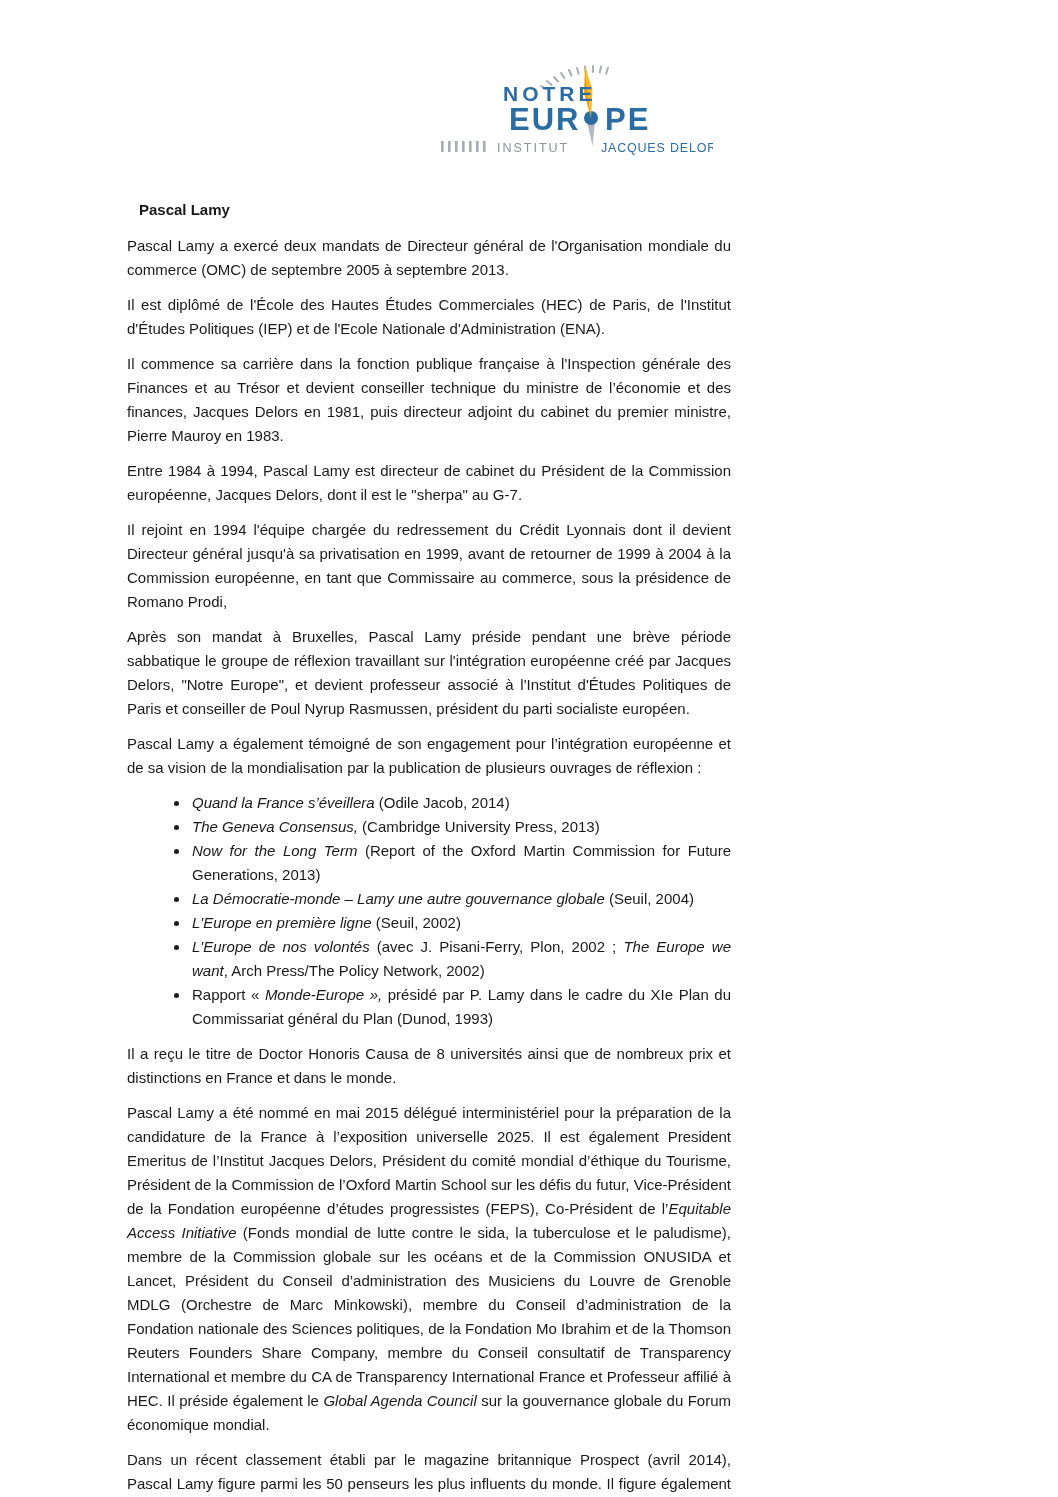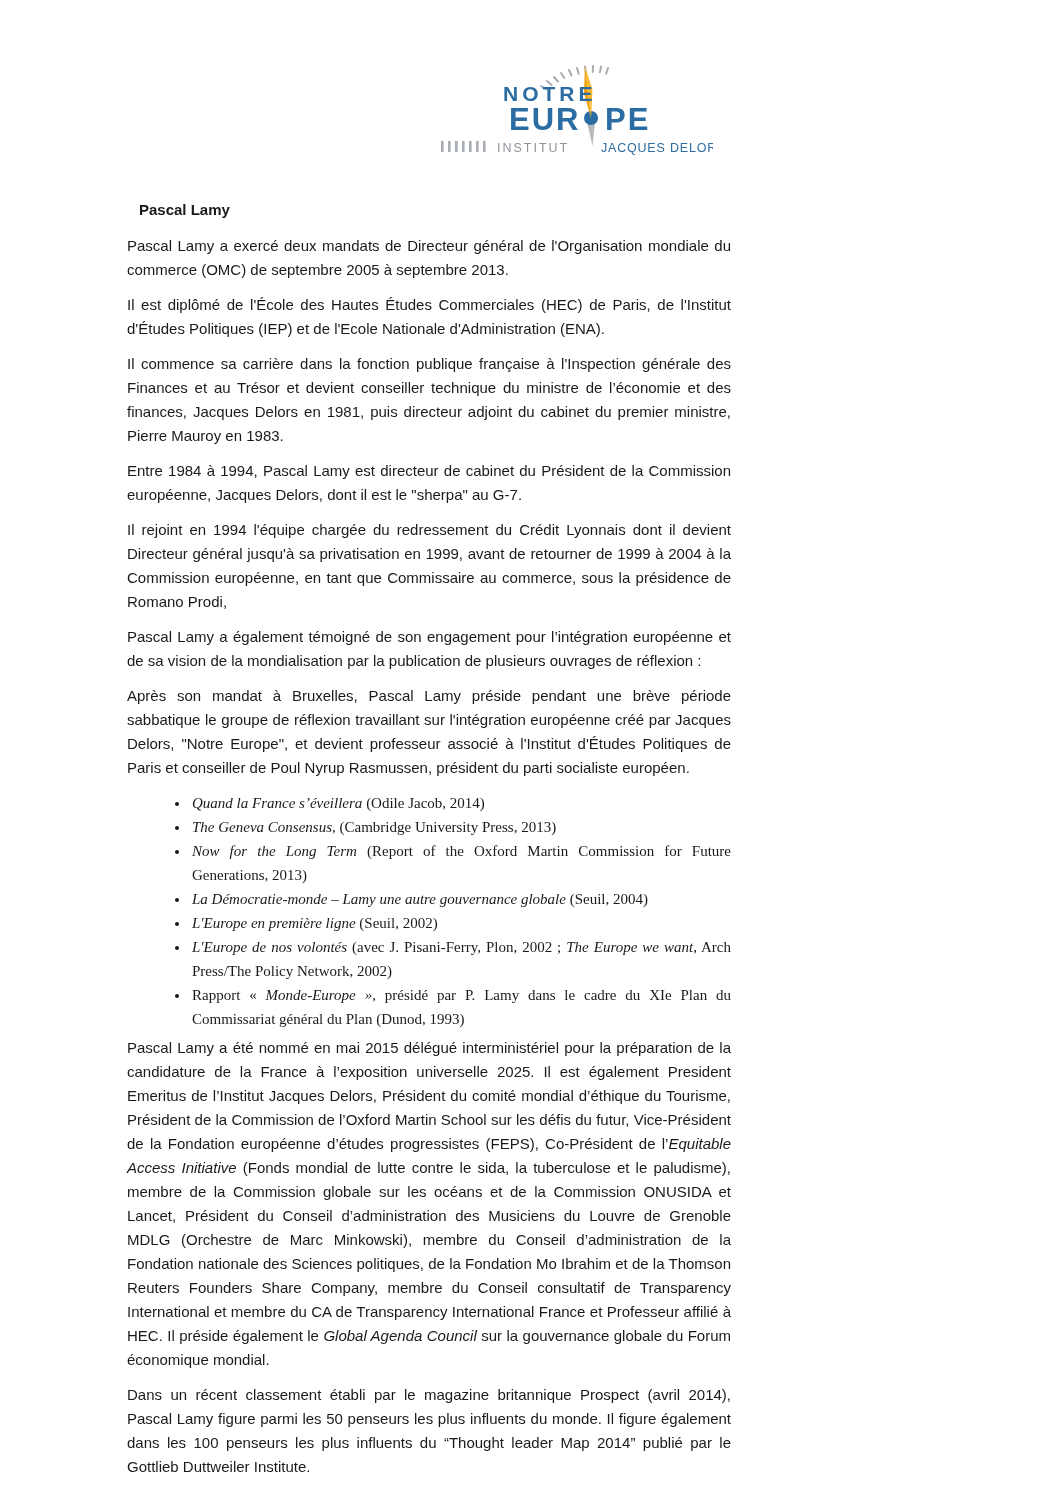--- a/index.html
+++ b/index.html
@@ -34,24 +34,23 @@
     font-size: 15px;
     font-weight: 400;
     margin: 0 0 22px 0;
     line-height: 24px;
   }
   .doc-body p {
     margin: 0 0 11px 0;
     text-align: justify;
   }
   ul.doc-list {
-    margin: 0 0 5px 0;
+    margin: 0 0 11px 0;
     padding: 0 0 0 63px;
     list-style: disc outside;
-    font-family: Liberation Serif, serif;
   }
   ul.doc-list li {
     text-align: justify;
     padding-left: 2px;
   }
   em { font-style: italic; }
 </style>
 </head>
 <body>
 
@@ -96,28 +95,29 @@
     <text x="160" y="89.5" style="font-size:12.5px; letter-spacing:0.8px;" fill="#2b6ca3">JACQUES DELORS</text>
   </svg>
 
   <div class="doc-body">
       <h1>Pascal Lamy</h1>
       <p>Pascal Lamy a exercé deux mandats de Directeur général de l'Organisation mondiale du commerce (OMC) de septembre 2005 à septembre 2013.</p>
       <p>Il est diplômé de l'École des Hautes Études Commerciales (HEC) de Paris, de l'Institut d'Études Politiques (IEP) et de l'Ecole Nationale d'Administration (ENA).</p>
       <p>Il commence sa carrière dans la fonction publique française à l'Inspection générale des Finances et au Trésor et devient conseiller technique du ministre de l’économie et des finances, Jacques Delors en 1981, puis directeur adjoint du cabinet du premier ministre, Pierre Mauroy en 1983.</p>
       <p>Entre 1984 à 1994, Pascal Lamy est directeur de cabinet du Président de la Commission européenne, Jacques Delors, dont il est le "sherpa" au G-7.</p>
       <p>Il rejoint en 1994 l'équipe chargée du redressement du Crédit Lyonnais dont il devient Directeur général jusqu'à sa privatisation en 1999, avant de retourner de 1999 à 2004 à la Commission européenne, en tant que Commissaire au commerce, sous la présidence de Romano Prodi,</p>
+      <p>Après son mandat à Bruxelles, Pascal Lamy préside pendant une brève période sabbatique le groupe de réflexion travaillant sur l'intégration européenne créé par Jacques Delors, "Notre Europe", et devient professeur associé à l'Institut d'Études Politiques de Paris et conseiller de Poul Nyrup Rasmussen, président du parti socialiste européen.</p>
       <p>Pascal Lamy a également témoigné de son engagement pour l’intégration européenne et de sa vision de la mondialisation par la publication de plusieurs ouvrages de réflexion :</p>
-      <p>Après son mandat à Bruxelles, Pascal Lamy préside pendant une brève période sabbatique le groupe de réflexion travaillant sur l'intégration européenne créé par Jacques Delors, "Notre Europe", et devient professeur associé à l'Institut d'Études Politiques de Paris et conseiller de Poul Nyrup Rasmussen, président du parti socialiste européen.</p>
       <ul class="doc-list">
         <li><em>Quand la France s’éveillera</em><span> (Odile Jacob, 2014)</span></li>
         <li><em>The Geneva Consensus,</em><span> (Cambridge University Press, 2013)</span></li>
         <li><em>Now for the Long Term</em><span> (Report of the Oxford Martin Commission for Future Generations, 2013)</span></li>
         <li><em>La Démocratie-monde – Lamy une autre gouvernance globale</em><span> (Seuil, 2004)</span></li>
         <li><em>L'Europe en première ligne</em><span> (Seuil, 2002)</span></li>
         <li><em>L'Europe de nos volontés</em><span> (avec J. Pisani-Ferry, Plon, 2002 ; </span><em>The Europe we want</em><span>, Arch Press/The Policy Network, 2002)</span></li>
         <li><span>Rapport « </span><em>Monde-Europe »,</em><span> présidé par P. Lamy dans le cadre du XIe Plan du Commissariat général du Plan (Dunod, 1993)</span></li>
       </ul>
+      <p>Il a reçu le titre de Doctor Honoris Causa de 8 universités ainsi que de nombreux prix et distinctions en France et dans le monde.</p>
       <p><span>Pascal Lamy a été nommé en mai 2015 délégué interministériel pour la préparation de la candidature de la France à l’exposition universelle 2025. Il est également President Emeritus de l’Institut Jacques Delors, Président du comité mondial d’éthique du Tourisme, Président de la Commission de l’Oxford Martin School sur les défis du futur, Vice-Président de la Fondation européenne d’études progressistes (FEPS), Co-Président de l’</span><em>Equitable Access Initiative</em><span> (Fonds mondial de lutte contre le sida, la tuberculose et le paludisme), membre de la Commission globale sur les océans et de la Commission ONUSIDA et Lancet, Président du Conseil d’administration des Musiciens du Louvre de Grenoble MDLG (Orchestre de Marc Minkowski), membre du Conseil d’administration de la Fondation nationale des Sciences politiques, de la Fondation Mo Ibrahim et de la Thomson Reuters Founders Share Company, membre du Conseil consultatif de Transparency International et membre du CA de Transparency International France et Professeur affilié à HEC. Il préside également le </span><em>Global Agenda Council</em><span> sur la gouvernance globale du Forum économique mondial.</span></p>
       <p><span>Dans un récent classement établi par le magazine britannique Prospect (avril 2014), Pascal Lamy figure parmi les 50 penseurs les plus influents du monde. Il figure également dans les 100 penseurs les plus influents du “Thought leader Map 2014” publié par le Gottlieb Duttweiler Institute.</span></p>
     </div>
 
 </div>
 
 </body></html>

